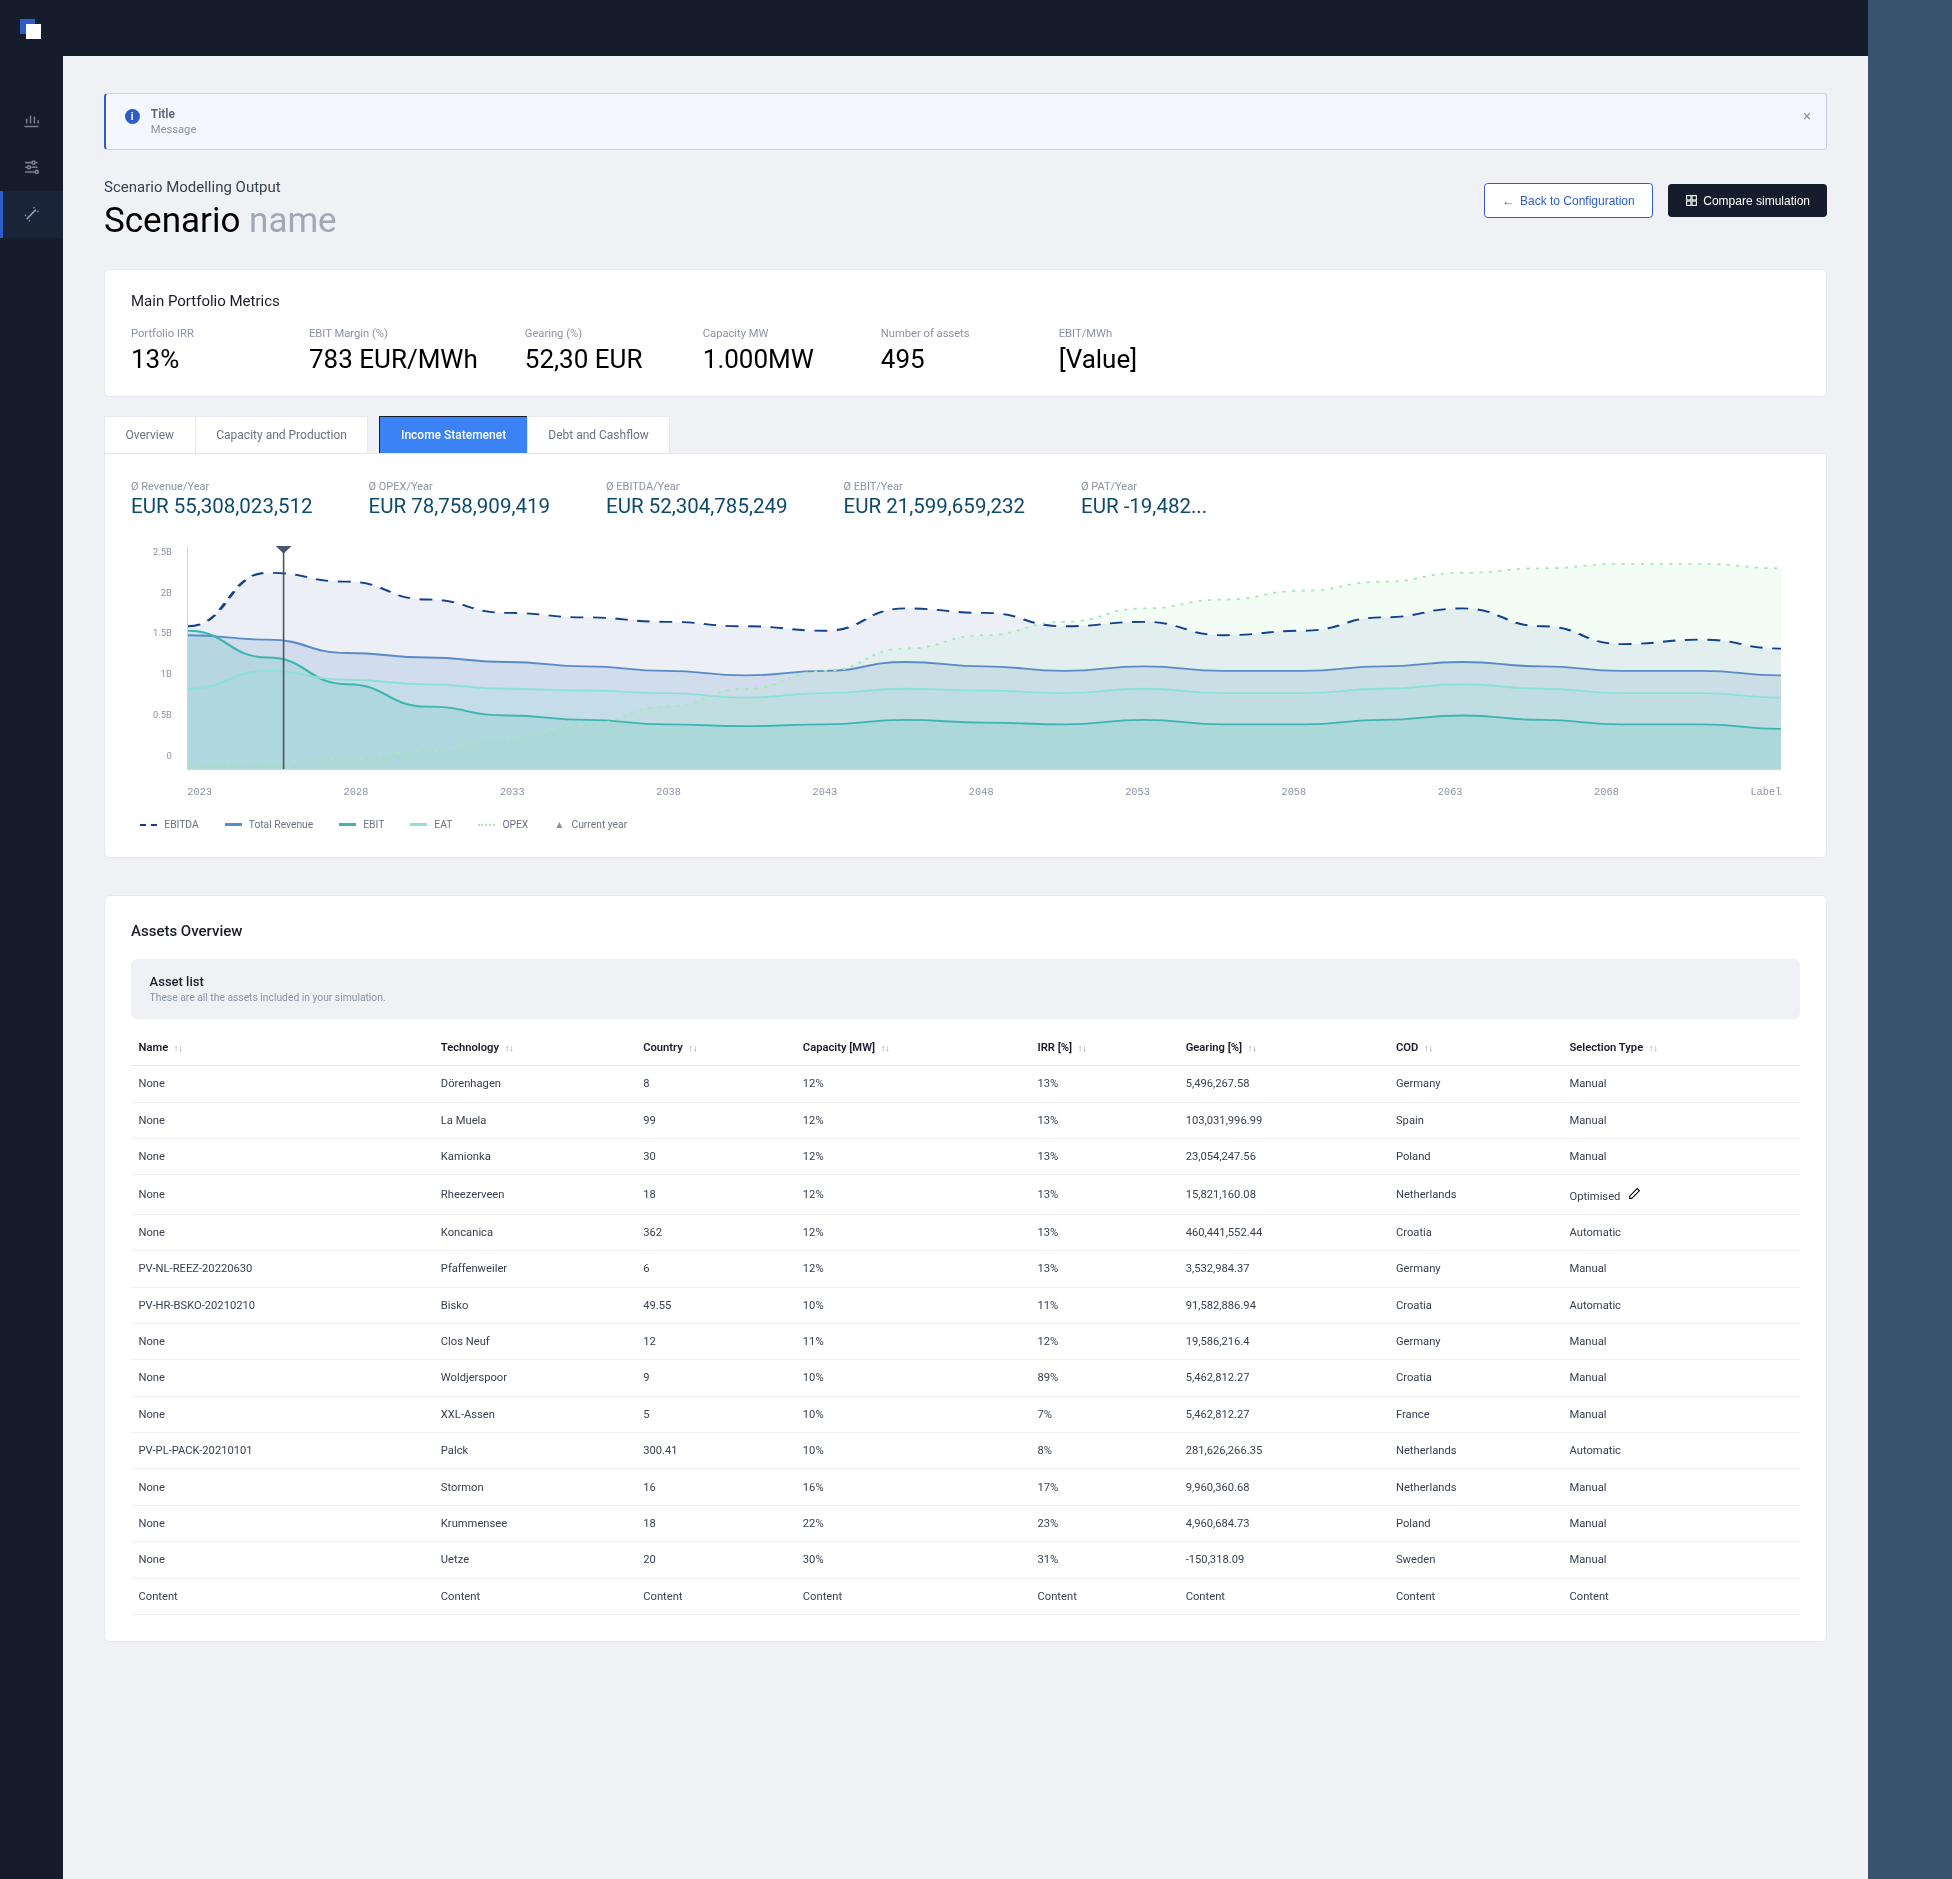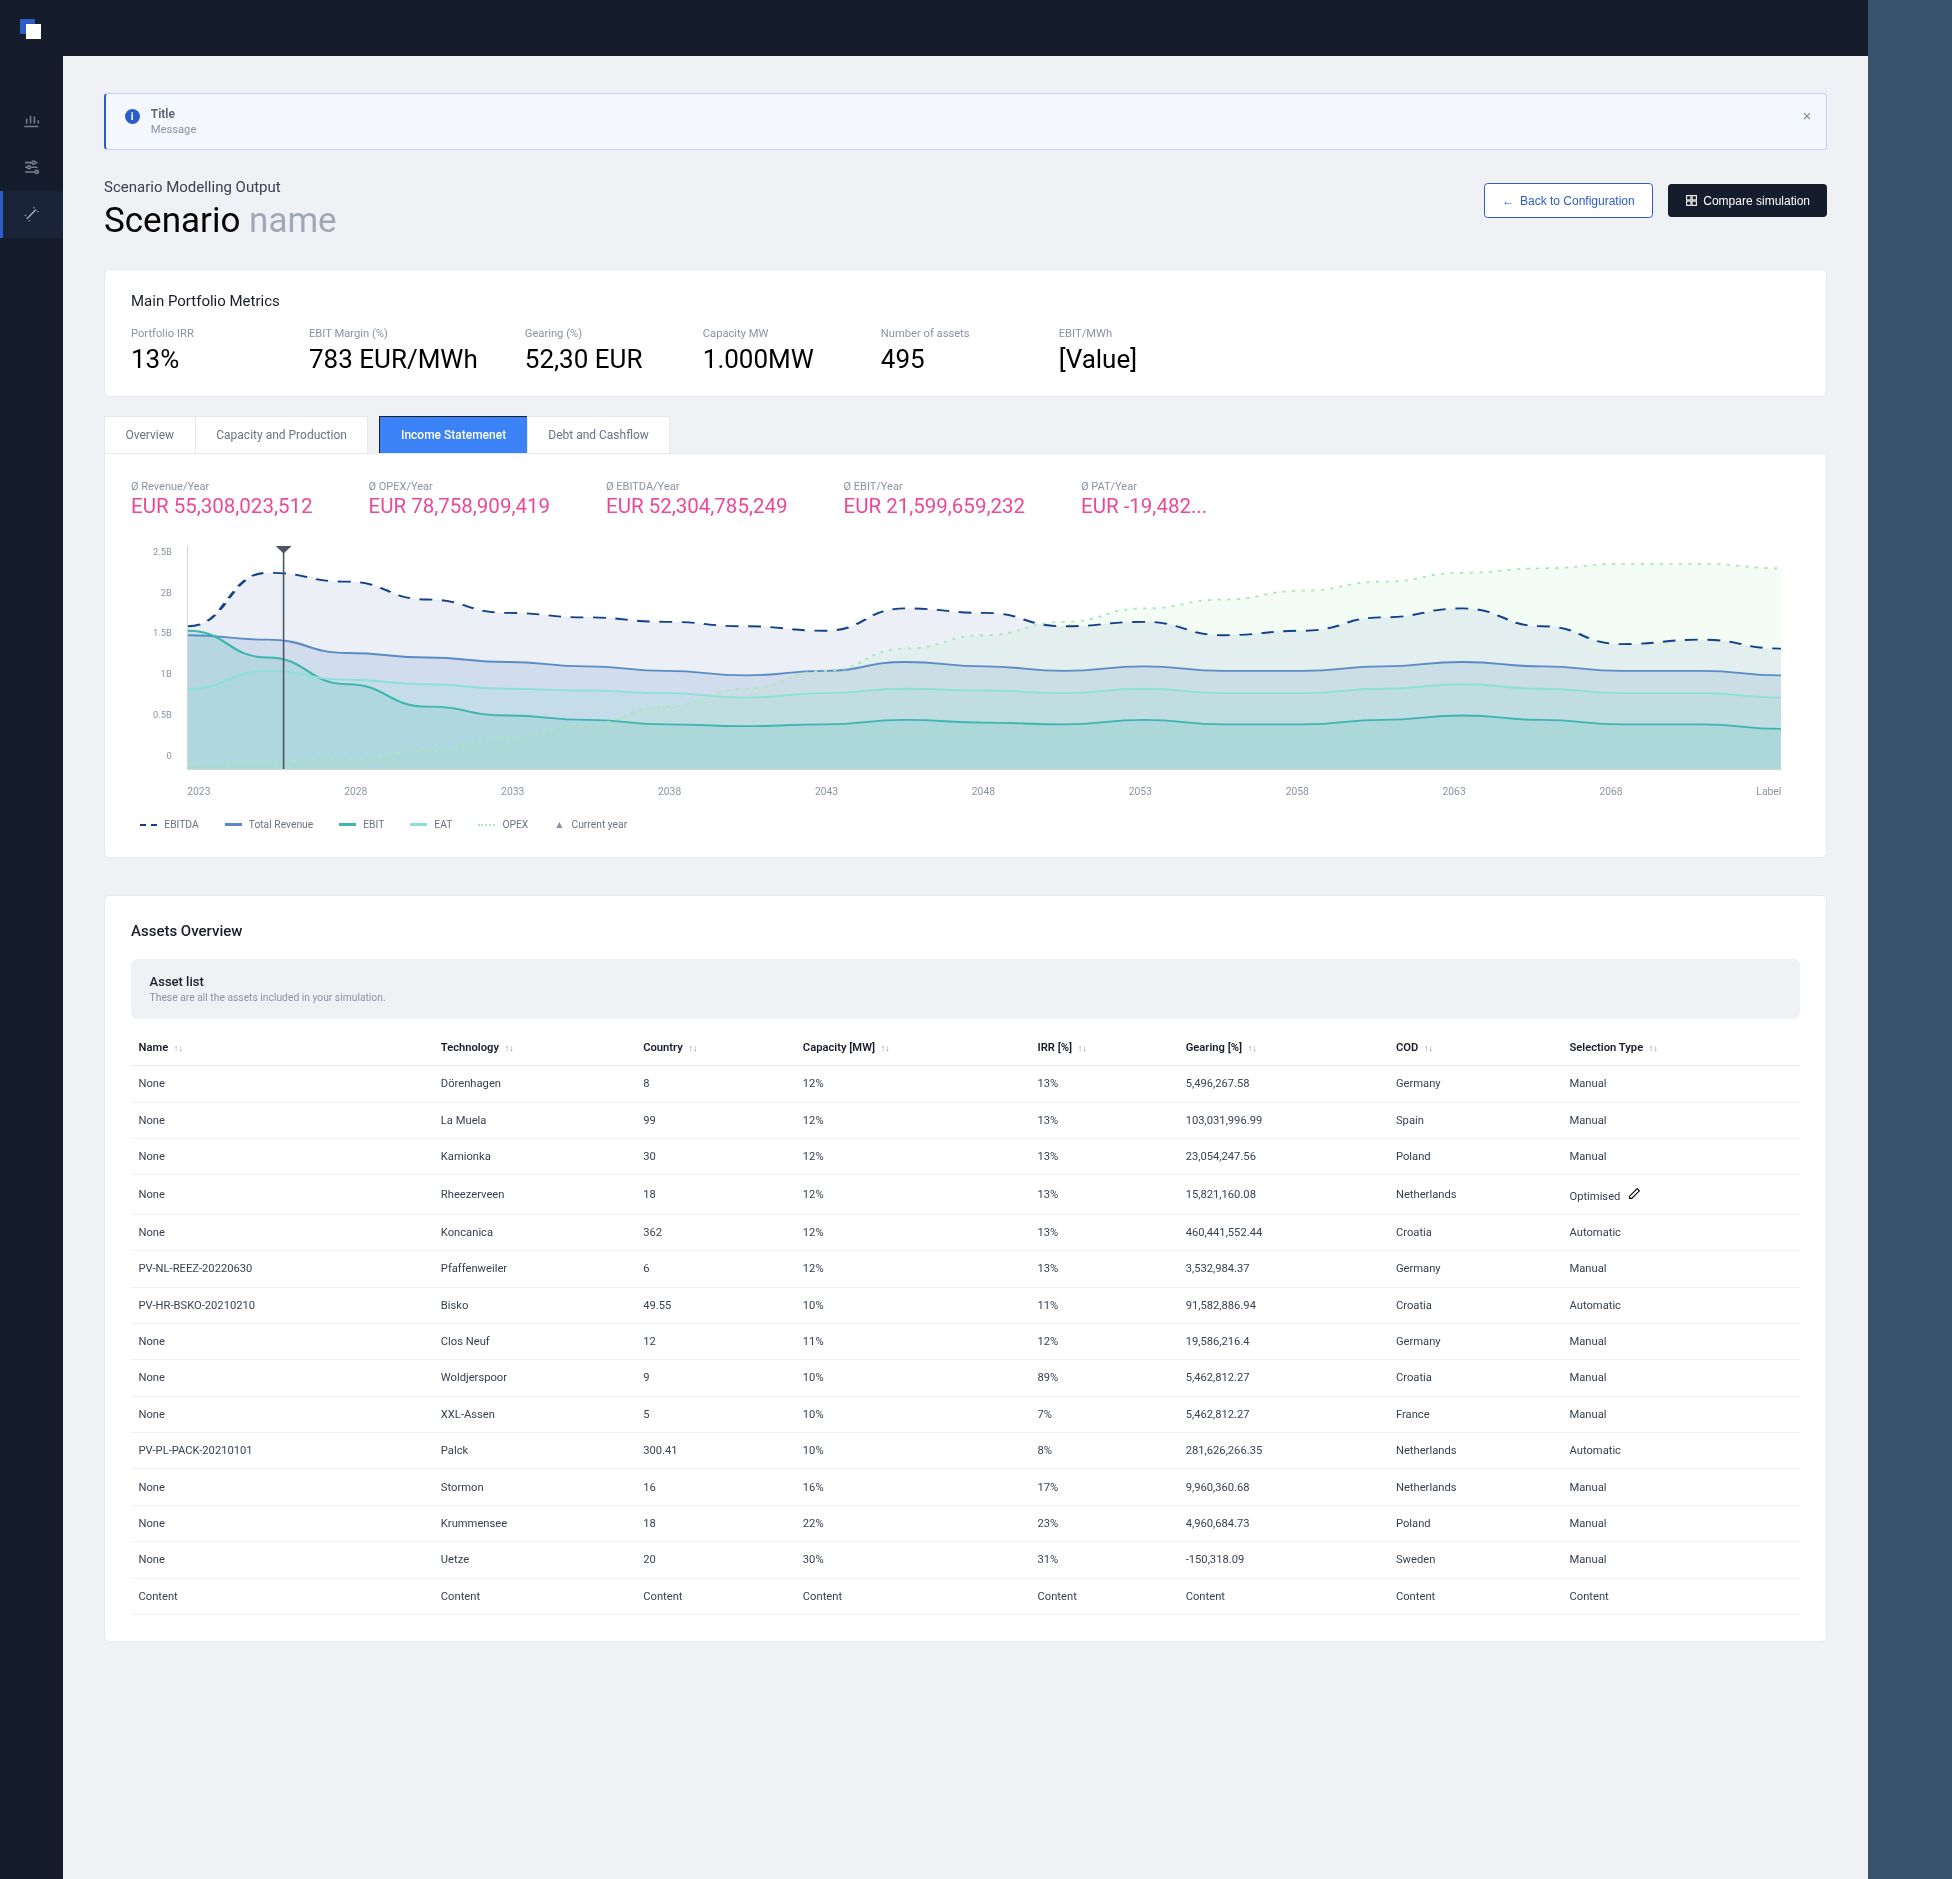--- a/index.html
+++ b/index.html
@@ -35,25 +35,25 @@
 .metrics-row { display: flex; gap: 47px; flex-wrap: wrap; }
 .metric { min-width: 131px; }
 .metric-label { font-size: 11.2px; color: #8a92a6; margin-bottom: 3.7px; }
 .metric-value { font-size: 26px; color: #000; font-weight: 400; }
 .tabs { display: flex; border-bottom: 0.9px solid #e5e8ee; }
 .tab { padding: 11.2px 20.5px; font-size: 12px; color: #6b7280; background: #fff; border: 0.9px solid #e5e8ee; border-bottom: none; cursor: pointer; margin-right: -0.9px; }
 .tab.active { background: #3b82f6; color: #fff; border-color: #151c2c; font-weight: 500; margin-left: 12px; }
 .tab-panel { background: #fff; border: 0.9px solid #e5e8ee; border-top: none; border-radius: 0 0 5.6px 5.6px; padding: 26px; margin-bottom: 37px; }
 .stats-row { display: flex; gap: 56px; flex-wrap: wrap; margin-bottom: 28px; }
 .stat-label { font-size: 11px; color: #8a92a6; margin-bottom: 1px; }
-.stat-value { font-size: 20.5px; color: #ec4899; font-weight: 400; }
+.stat-value { font-size: 20.5px; color: #0c4a6e; font-weight: 400; }
 .chart-wrap { height: 261px; position: relative; margin-left: 9.3px; }
 .chart-yaxis { position: absolute; left: 0; top: 0; bottom: 37px; width: 37px; display: flex; flex-direction: column; justify-content: space-between; align-items: flex-end; font-size: 9.3px; color: #8a92a6; padding-right: 5.6px; padding-bottom: 9.3px; }
 .chart-area { position: absolute; left: 47px; right: 18.6px; top: 0; bottom: 37px; border-left: 0.9px solid #d0d5dd; border-bottom: 0.9px solid #d0d5dd; }
-.chart-xaxis { position: absolute; left: 47px; right: 18.6px; bottom: 9.3px; display: flex; justify-content: space-between; font-size: 10.3px; color: #8a92a6; }
+.chart-xaxis { position: absolute; left: 47px; right: 18.6px; bottom: 9.3px; display: flex; justify-content: space-between; font-size: 10.3px; color: #8a92a6; font-family: Liberation Mono, monospace; }
 .chart-legend { display: flex; gap: 26px; margin-top: 11.2px; flex-wrap: wrap; align-items: center; font-size: 10.3px; color: #6b7280; margin-left: 9.3px; }
 .legend-item { display: flex; align-items: center; gap: 7px; }
 .legend-swatch { width: 17px; height: 2.8px; }
 .assets-card { background: #fff; border: 0.9px solid #e5e8ee; border-radius: 5.6px; padding: 26px; }
 .assets-title { font-size: 15px; color: #1a1d29; margin-bottom: 18.6px; font-weight: 500; }
 .assets-sub-box { background: #f0f1f4; border-radius: 6px; padding: 15px 18.6px; margin-bottom: 11.2px; }
 .assets-sub-title { font-size: 13px; color: #1a1d29; font-weight: 500; }
 .assets-sub-desc { font-size: 10.3px; color: #8a92a6; margin-top: 1.9px; }
 table { width: 100%; border-collapse: collapse; font-size: 11.2px; }
 th { text-align: left; padding: 11.2px 7.5px; color: #1a1d29; font-weight: 600; border-bottom: 0.9px solid #e5e8ee; white-space: nowrap; }

